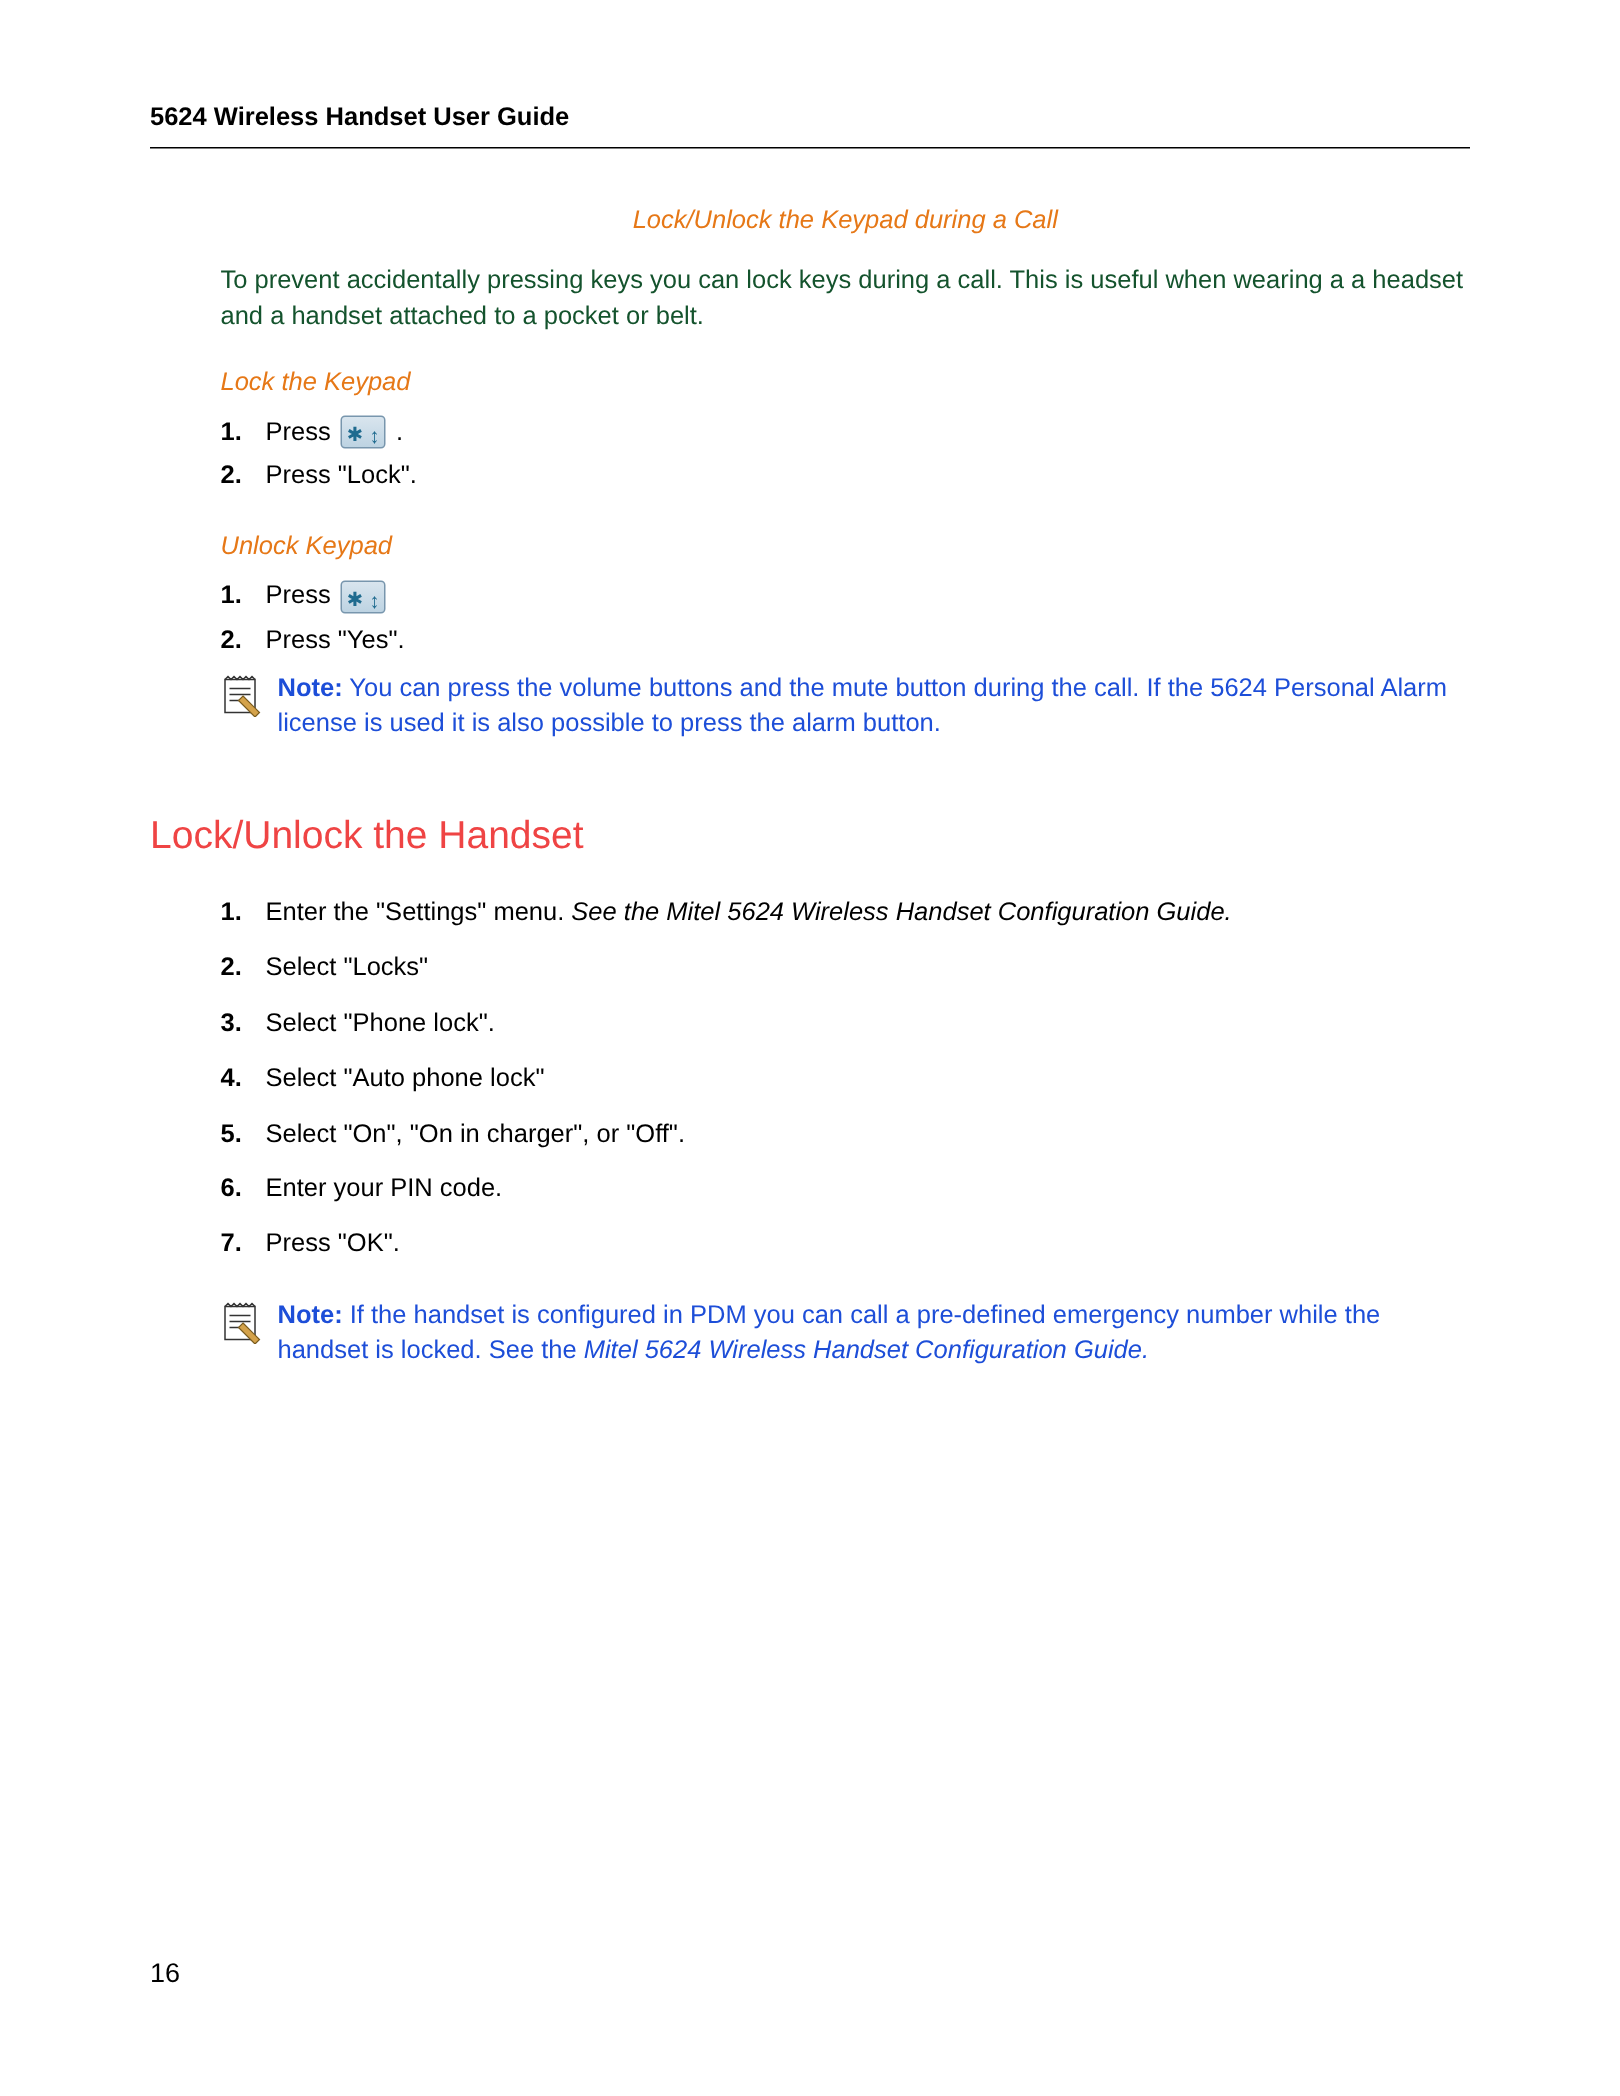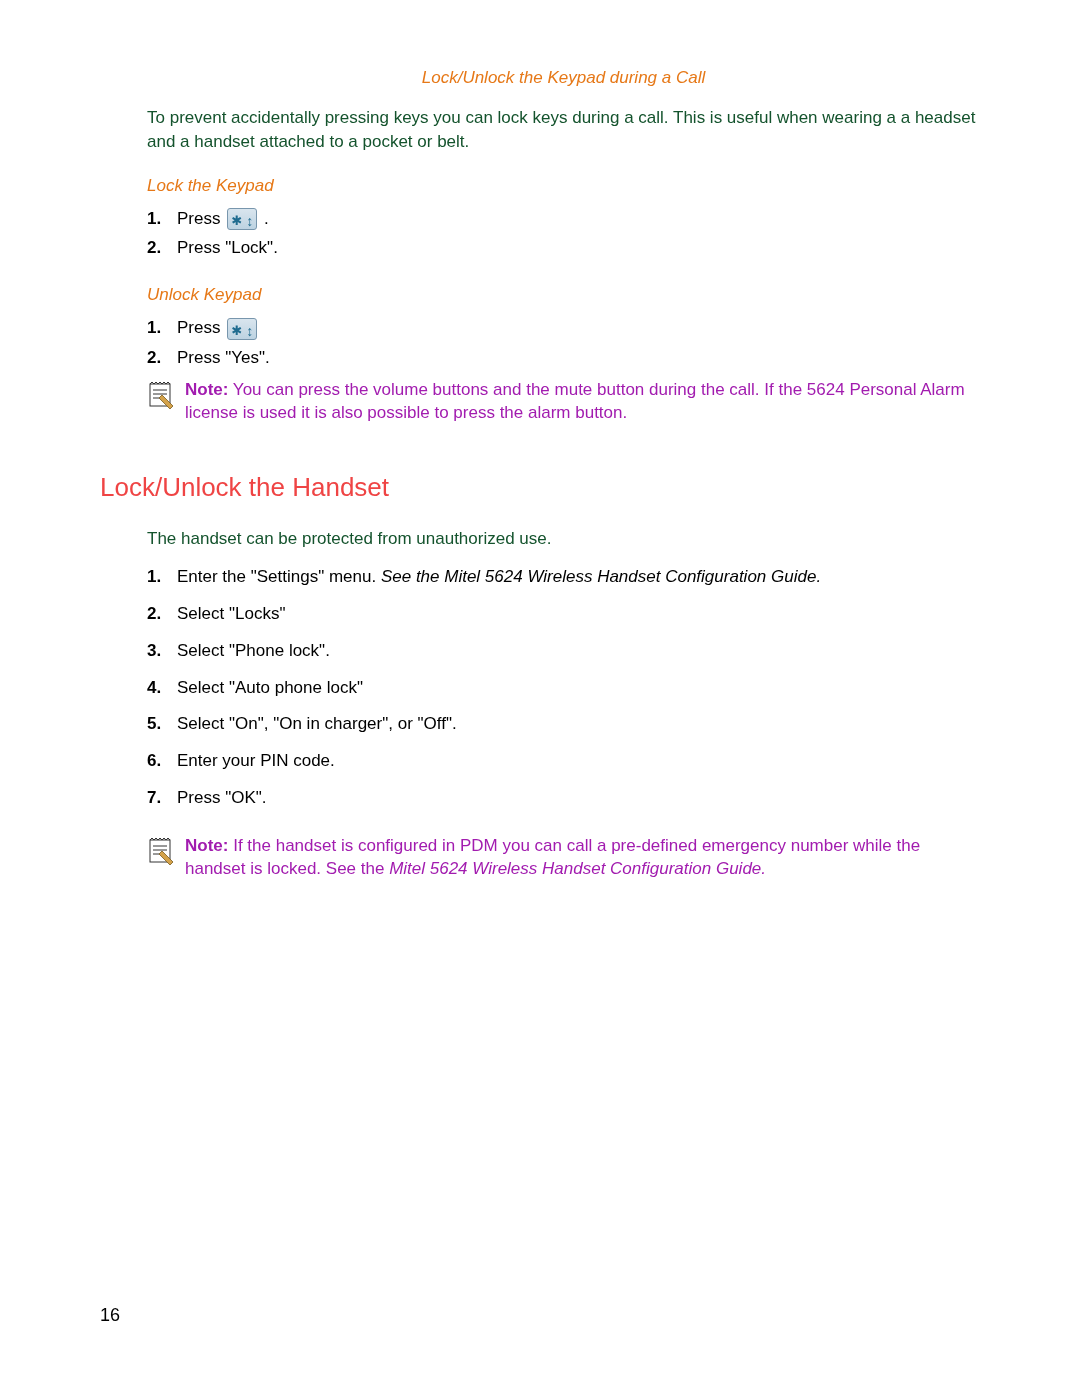--- a/index.html
+++ b/index.html
@@ -105,21 +105,21 @@
     }
     .note-icon {
       flex-shrink: 0;
       width: 28px;
       height: 28px;
       margin-right: 10px;
       margin-top: 2px;
     }
     .note-text {
       font-size: 17px;
-      color: #a21caf;
+      color: #1d4ed8;
       line-height: 1.35;
     }
     .note-text b {
       font-weight: bold;
     }
     .h2-blue {
       color: #ef4444;
       font-size: 26px;
       font-weight: normal;
       margin-top: 48px;
@@ -133,20 +133,21 @@
       font-size: 18px;
     }
     .italic {
       font-style: italic;
     }
   </style>
 </head>
 <body>
 
 <div class="page">
+  <div class="header-title">5624 Wireless Handset User Guide</div>
 
   <div class="section-orange">Lock/Unlock the Keypad during a Call</div>
   <div class="body-text">To prevent accidentally pressing keys you can lock keys during a call. This is useful when wearing a a headset and a handset attached to a pocket or belt.</div>
 
   <div class="section-orange-small">Lock the Keypad</div>
   <ol class="ol-list">
     <li>
       <span class="num">1.</span>
       <span>Press </span>
       <span class="key-icon"></span>
@@ -179,21 +180,20 @@
       <line x1="6" y1="13" x2="20" y2="13" stroke="#333" stroke-width="1"></line>
       <line x1="6" y1="17" x2="16" y2="17" stroke="#333" stroke-width="1"></line>
       <path d="M15 14 L26 25 L23 28 L12 17 Z" fill="#d4a24a" stroke="#7a5c1f" stroke-width="0.8"></path>
     </svg>
     <div class="note-text">
       <b>Note:</b><span> You can press the volume buttons and the mute button during the call. If the 5624 Personal Alarm license is used it is also possible to press the alarm button.</span>
     </div>
   </div>
 
   <h2 class="h2-blue">Lock/Unlock the Handset</h2>
-  <div class="body-text">The handset can be protected from unauthorized use.</div>
 
   <ol class="ol-list wide" style="margin-top:14px;">
     <li>
       <span class="num">1.</span>
       <span>Enter the "Settings" menu. </span><span class="italic">See the Mitel 5624 Wireless Handset Configuration Guide.</span>
     </li>
     <li>
       <span class="num">2.</span>
       <span>Select "Locks"</span>
     </li>

